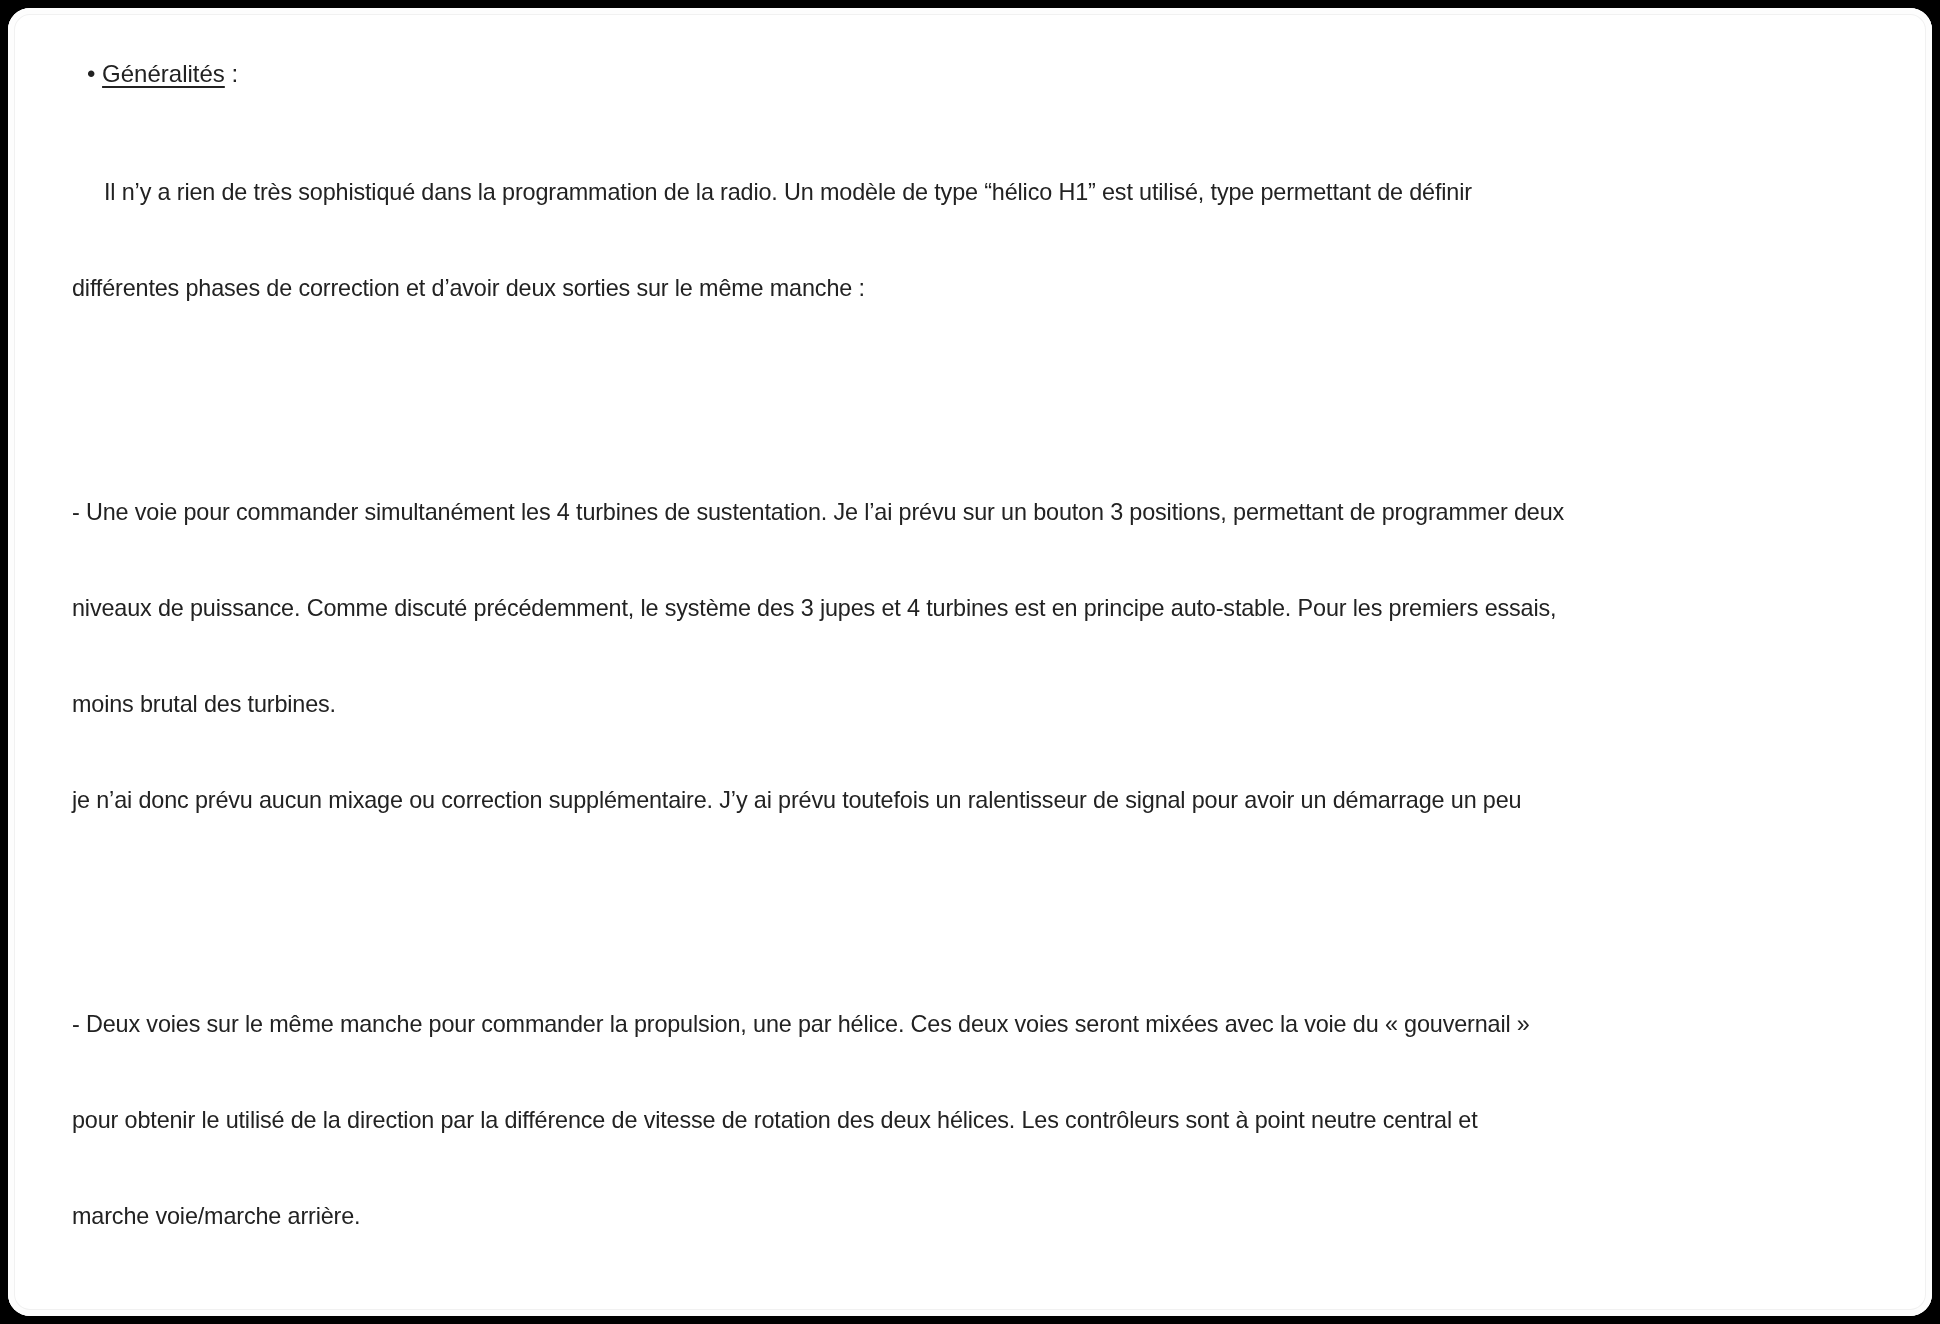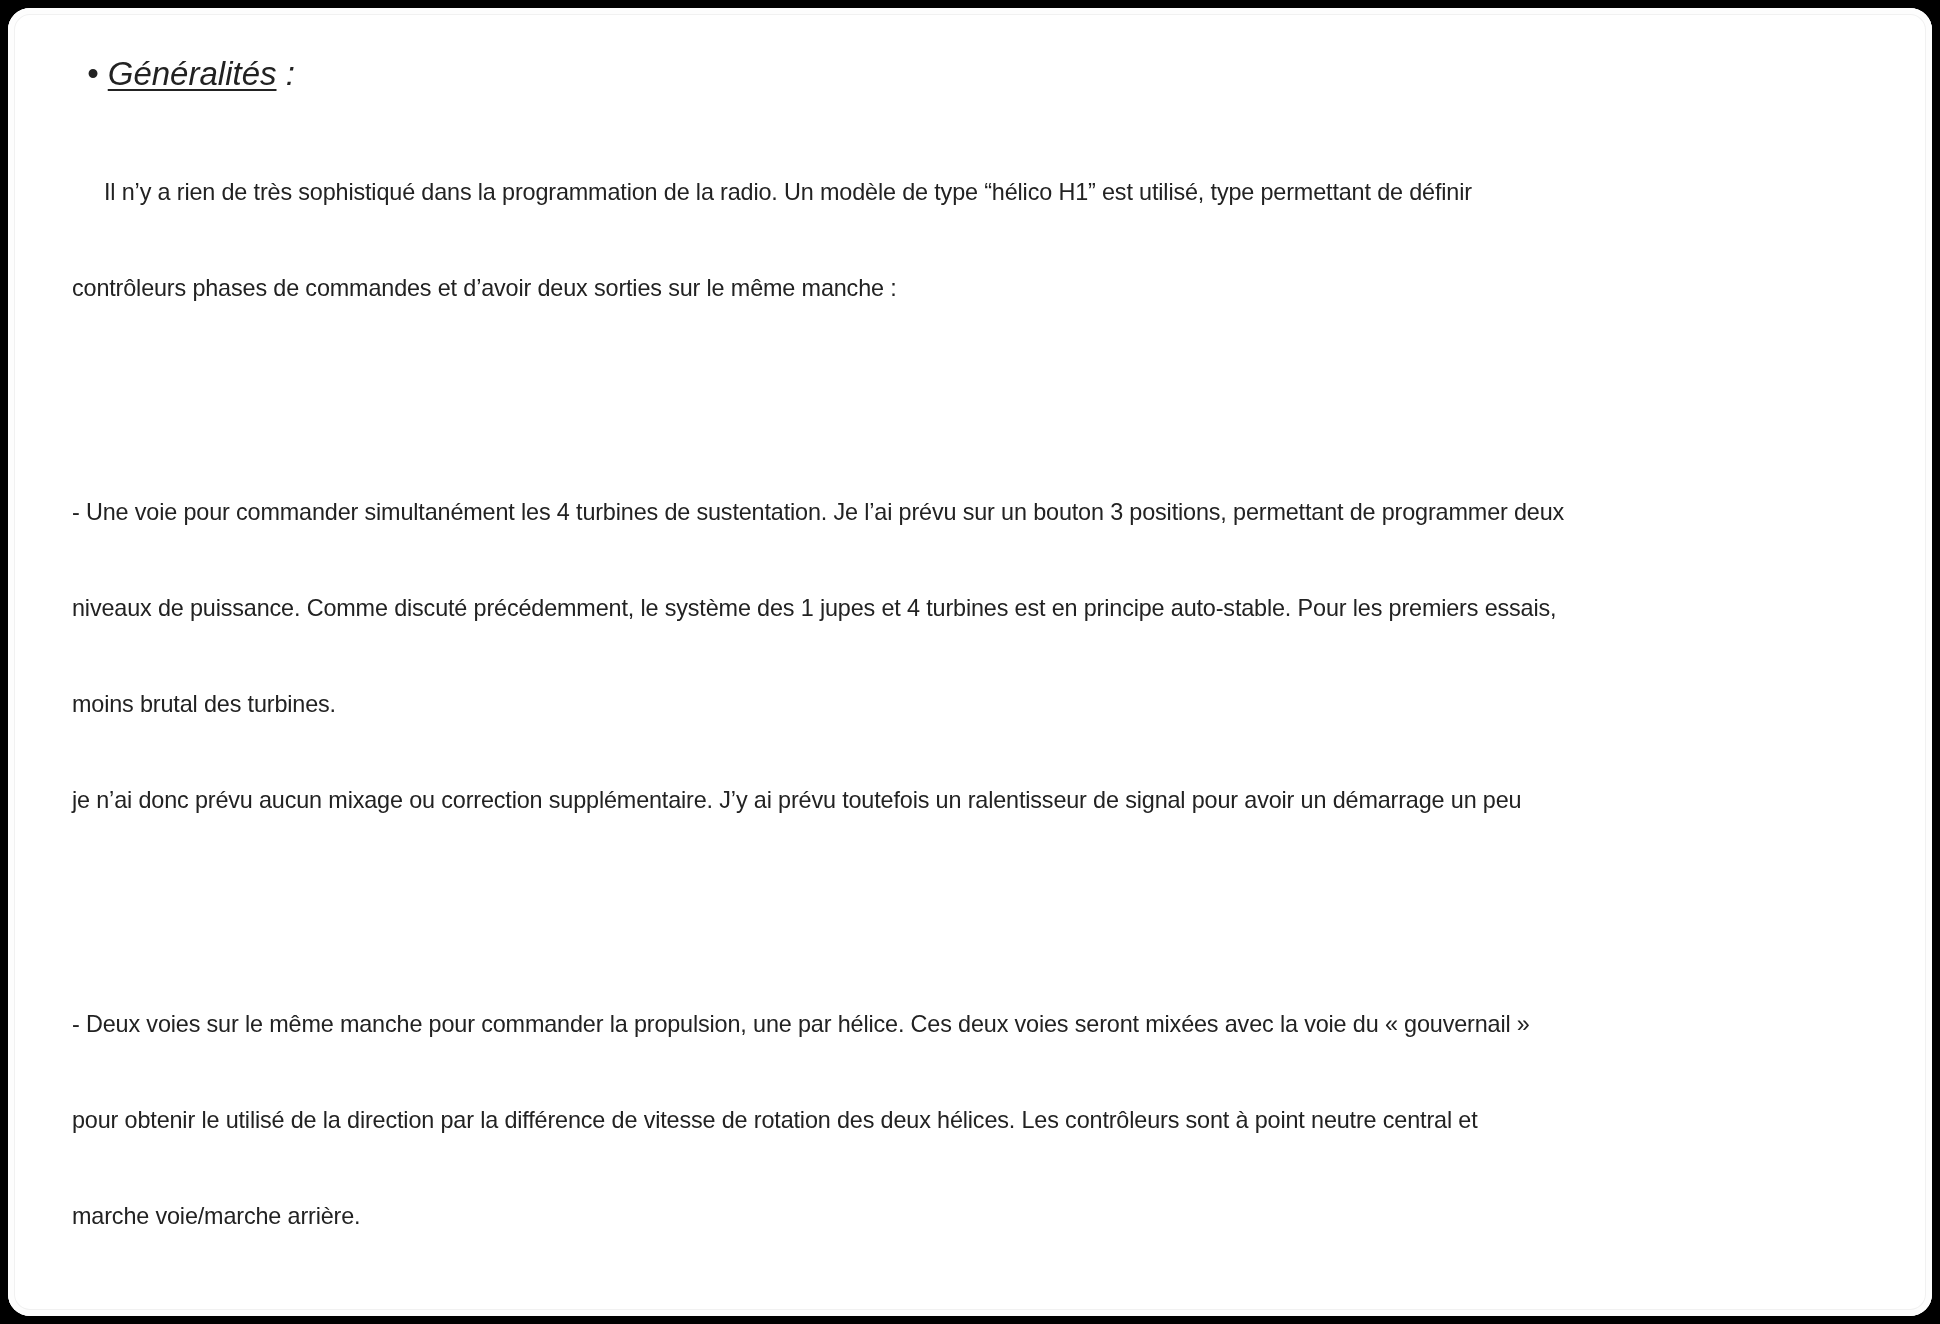--- a/index.html
+++ b/index.html
@@ -22,27 +22,26 @@
     }
     .content {
       position: absolute;
       left: 48px;
       top: 44px;
       width: 1830px;
       font-family: "Liberation Sans", sans-serif;
       color: #222222;
     }
     .heading {
-      font-size: 33px;
+      font-size: 24px;
       line-height: 44px;
       height: 44px;
       padding-left: 31px;
       margin-bottom: 0px;
       white-space: nowrap;
-      font-style: italic;
     }
     .heading .underlined {
       text-decoration: underline;
       text-decoration-thickness: 2px;
       text-underline-offset: 4px;
     }
     .body {
       font-size: 23.4px;
       line-height: 32px;
       letter-spacing: -0.15px;
@@ -69,27 +68,27 @@
       <span> </span>
       <span class="underlined">Généralités</span>
       <span> </span>
       <span>:</span>
     </div>
 
     <div class="body">
 
       <div class="para">
         <span class="line" style="padding-left:32px">Il n’y a rien de très sophistiqué dans la programmation de la radio. Un modèle de type “hélico H1” est utilisé, type permettant de définir</span>
-        <span class="line">contrôleurs phases de commandes et d’avoir deux sorties sur le même manche :</span>
+        <span class="line">différentes phases de correction et d’avoir deux sorties sur le même manche :</span>
       </div>
       <div class="spacer"></div>
 
       <div class="para">
         <span class="line">- Une voie pour commander simultanément les 4 turbines de sustentation. Je l’ai prévu sur un bouton 3 positions, permettant de programmer deux</span>
-        <span class="line">niveaux de puissance. Comme discuté précédemment, le système des 1 jupes et 4 turbines est en principe auto-stable. Pour les premiers essais,</span>
+        <span class="line">niveaux de puissance. Comme discuté précédemment, le système des 3 jupes et 4 turbines est en principe auto-stable. Pour les premiers essais,</span>
         <span class="line">moins brutal des turbines.</span>
         <span class="line">je n’ai donc prévu aucun mixage ou correction supplémentaire. J’y ai prévu toutefois un ralentisseur de signal pour avoir un démarrage un peu</span>
       </div>
       <div class="spacer"></div>
 
       <div class="para">
         <span class="line">- Deux voies sur le même manche pour commander la propulsion, une par hélice. Ces deux voies seront mixées avec la voie du « gouvernail »</span>
         <span class="line">pour obtenir le utilisé de la direction par la différence de vitesse de rotation des deux hélices. Les contrôleurs sont à point neutre central et</span>
         <span class="line">marche voie/marche arrière.</span>
       </div>

